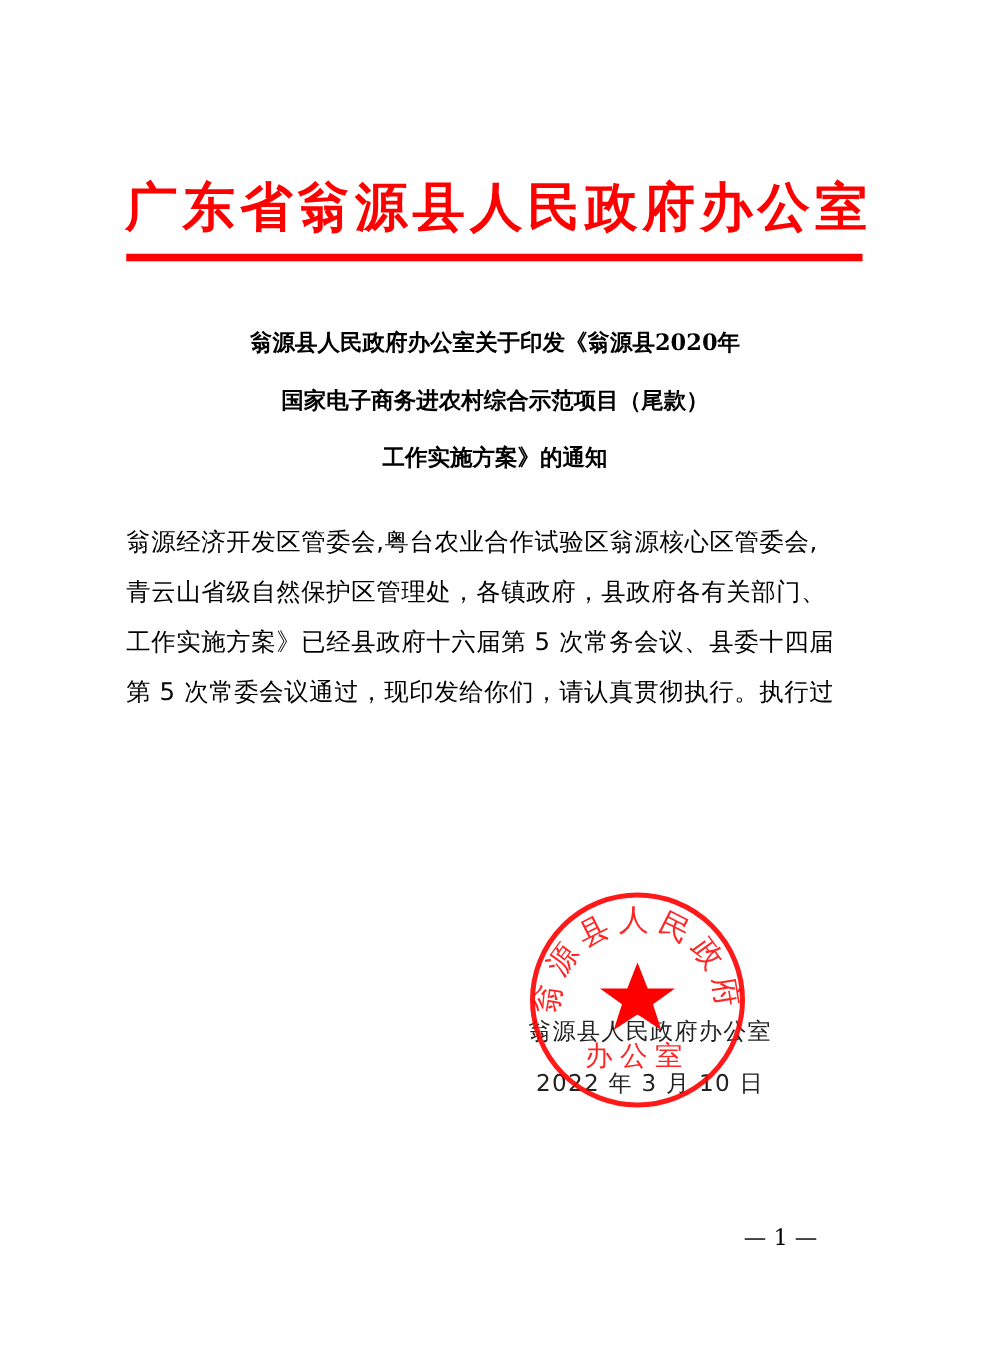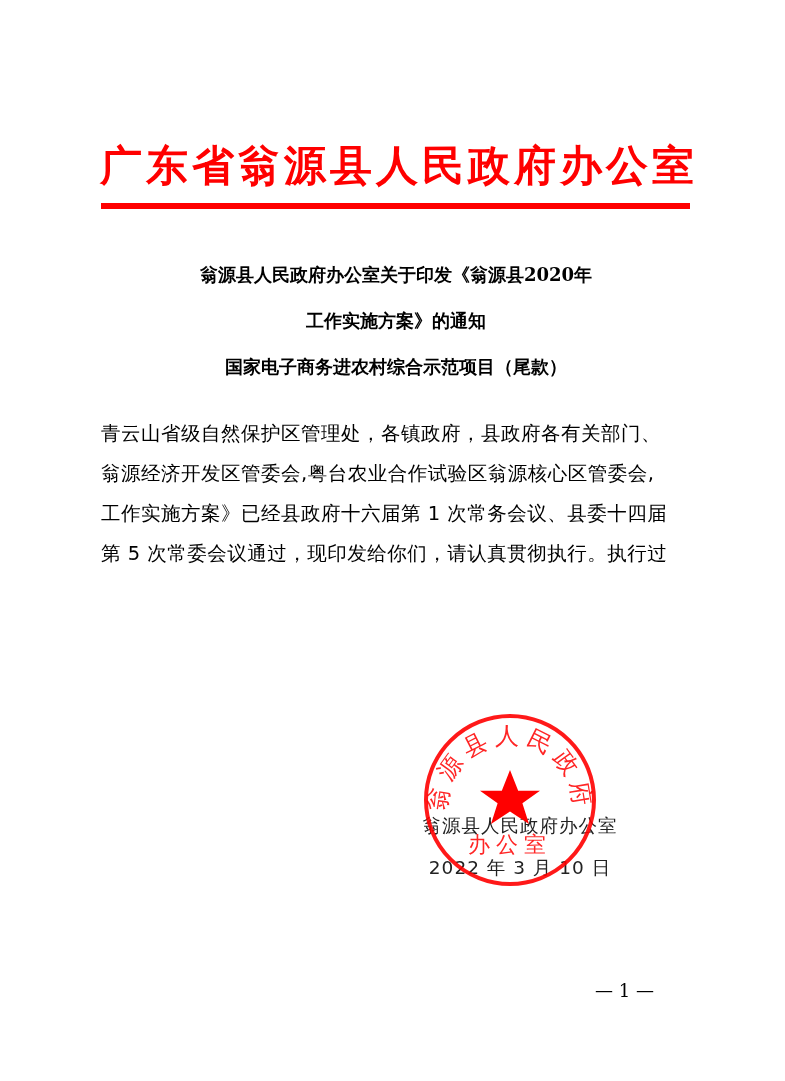--- a/index.html
+++ b/index.html
@@ -25,28 +25,28 @@
 </head>
 <body>
 
 <div>
 
   <div class="header-title">广东省翁源县人民政府办公室</div>
   <div class="red-rule"></div>
 
   <div class="doc-title">
     <div>翁源县人民政府办公室关于印发《翁源县2020年</div>
+    <div>国家电子商务进农村综合示范项目（尾款）</div>
     <div>工作实施方案》的通知</div>
-    <div>国家电子商务进农村综合示范项目（尾款）</div>
   </div>
 
   <div class="body">
+    <div class="line">翁源经济开发区管委会,粤台农业合作试验区翁源核心区管委会,</div>
     <div class="line">青云山省级自然保护区管理处，各镇政府，县政府各有关部门、</div>
-    <div class="line">翁源经济开发区管委会,粤台农业合作试验区翁源核心区管委会,</div>
-    <div class="line">工作实施方案》已经县政府十六届第 1 次常务会议、县委十四届</div>
+    <div class="line">工作实施方案》已经县政府十六届第 5 次常务会议、县委十四届</div>
     <div class="line">第 5 次常委会议通过，现印发给你们，请认真贯彻执行。执行过</div>
   </div>
 
   <div class="signature">
     <div>翁源县人民政府办公室</div>
     <div>2022 年 3 月 10 日</div>
   </div>
 
   <svg class="seal" viewBox="0 0 180 180" xmlns="http://www.w3.org/2000/svg">
     <defs>

